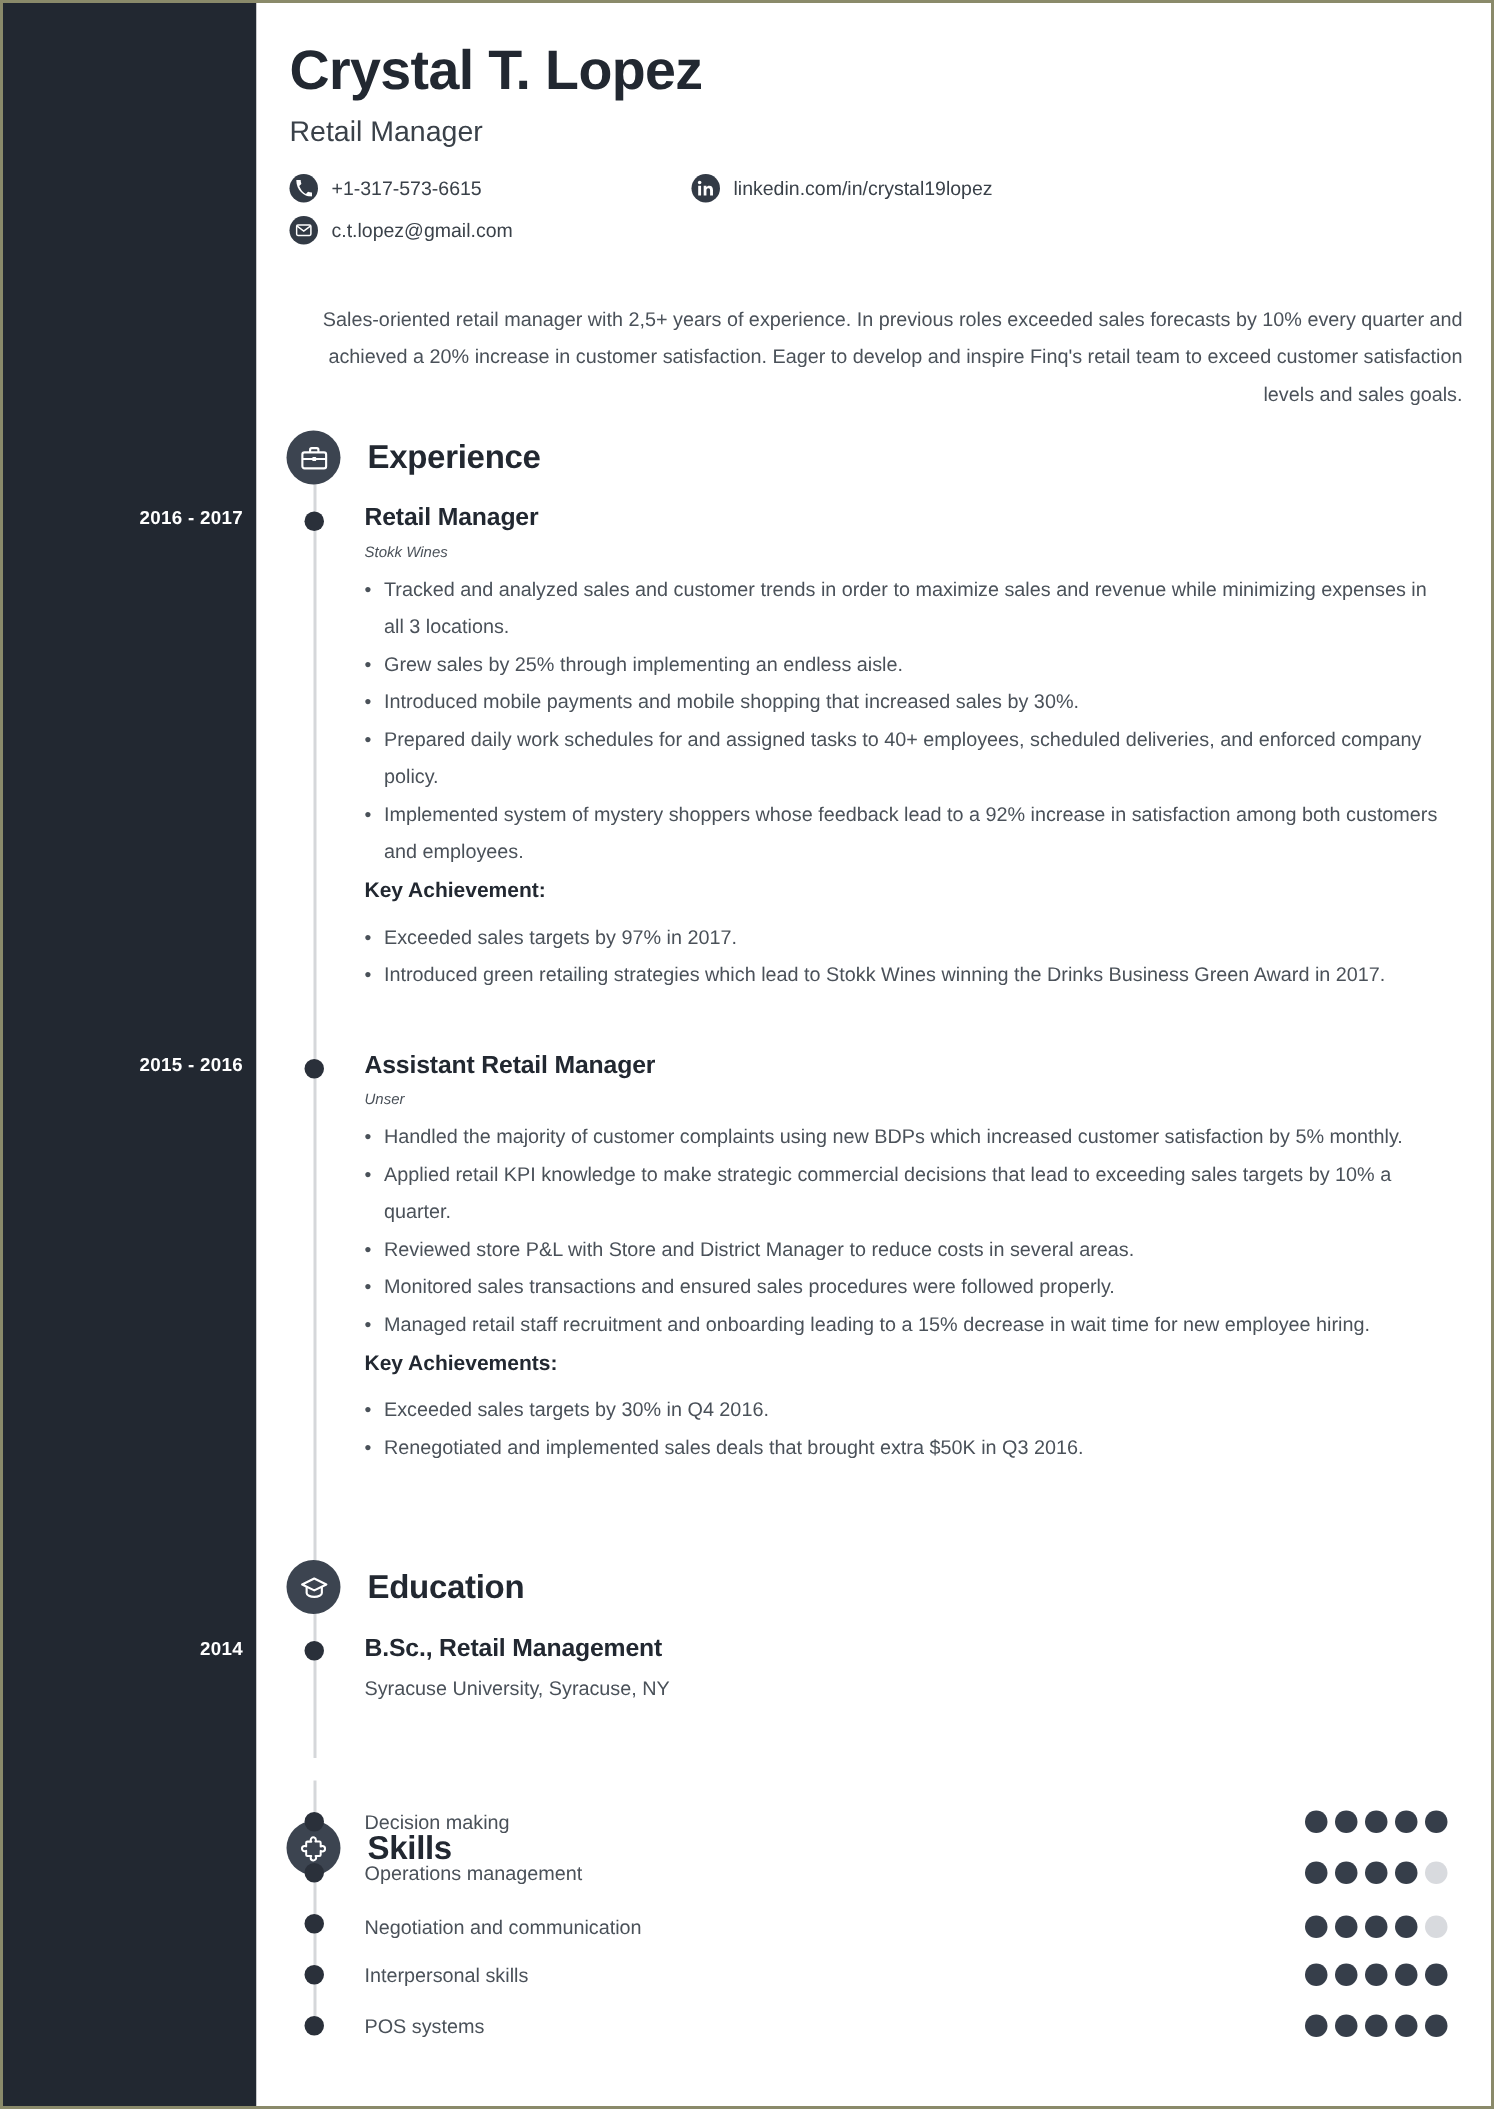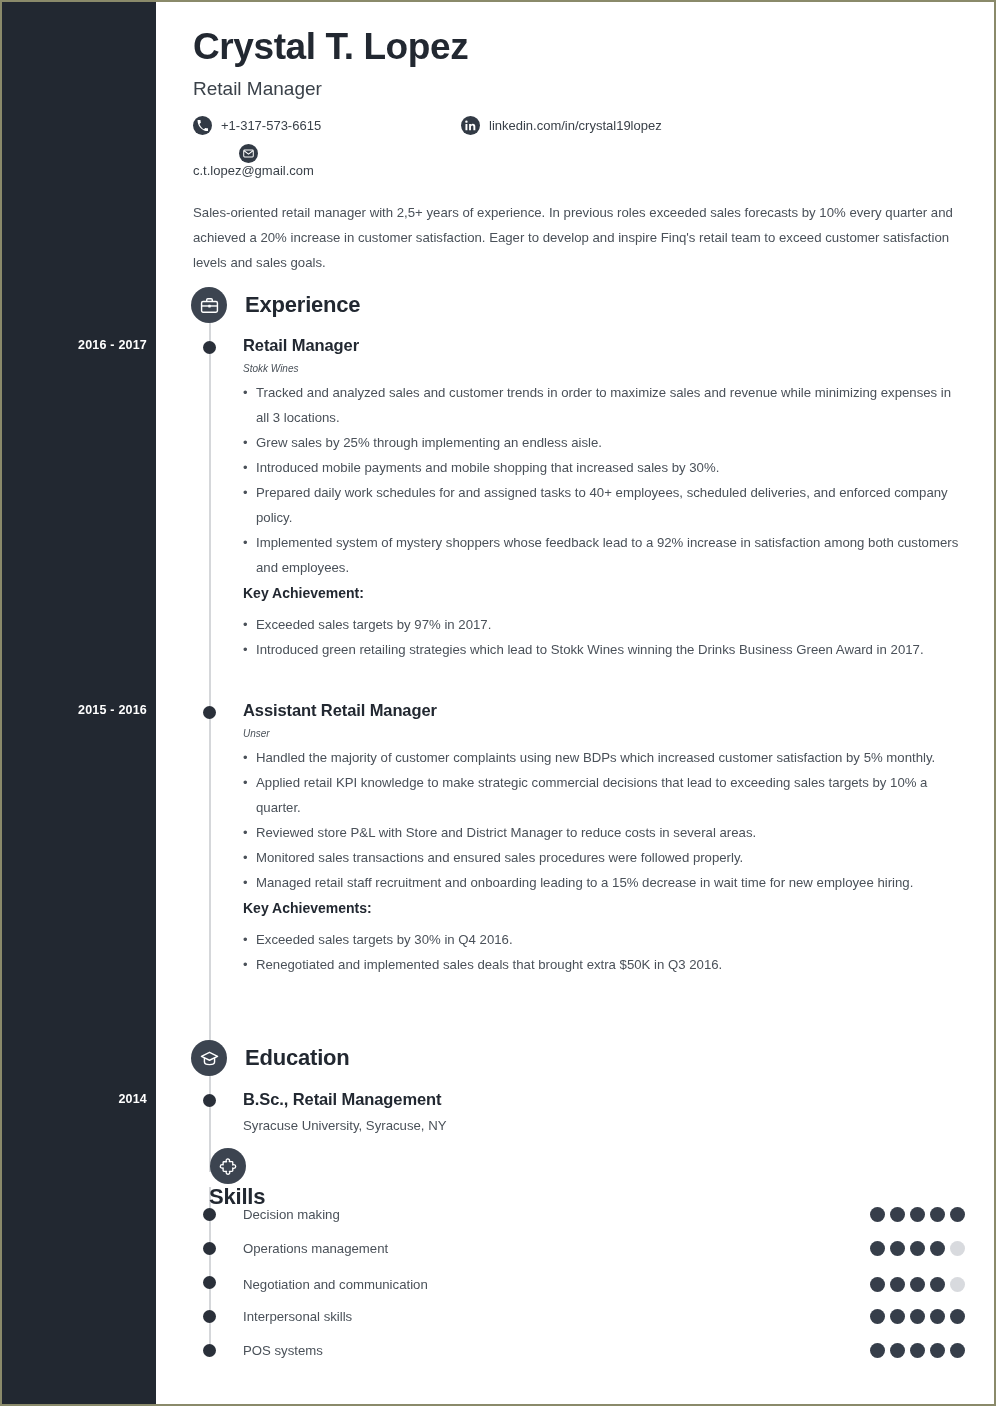--- a/index.html
+++ b/index.html
@@ -12,21 +12,21 @@
     position: relative;
     width: 996px; height: 1406px;
     background: #ffffff;
     border: 2px solid #8a8a6a;
     overflow: hidden;
   }
   
   #sidebar {
     position: absolute;
     left: 0; top: 0;
-    width: 154px; height: 1402px;
+    width: 169px; height: 1402px;
     background: #222831;
   }
   
   .date-label {
     position: absolute;
     right: 9px;
     width: 150px;
     text-align: right;
     color: #ffffff;
     font-size: 12.5px;
@@ -80,30 +80,30 @@
     width: 19px; height: 19px;
     border-radius: 50%;
     background: #323a45;
     margin-right: 9px;
     flex: 0 0 auto;
     display: flex; align-items: center; justify-content: center;
   }
   .contact-item .ic svg { display: block; }
   #ci-phone    { left: 0;   top: 0; }
   #ci-linkedin { left: 268px; top: 0; }
-  #ci-email    { left: 0;   top: 28px; flex-direction: column; }
+  #ci-email    { left: 0;   top: 28px; }
   
   #summary {
     position: absolute;
     left: 22px; top: 198px;
     width: 782px;
     font-size: 13.2px;
     line-height: 25px;
     color: #4a5159;
-    text-align: left;
+    text-align: right;
   }
   
   .section-head {
     position: absolute;
     display: flex;
     align-items: center;
   }
   .section-head .badge {
     width: 36px; height: 36px;
     border-radius: 50%;
@@ -304,21 +304,21 @@
       </span>
       <span class="htext">Education</span>
     </div>
 
     <div class="entry" style="left:72px; top:1088px; width:722px;">
       <div class="dot" style="left:-40px; top:4px;"></div>
       <div class="etitle">B.Sc., Retail Management</div>
       <div class="edu-sub">Syracuse University, Syracuse, NY</div>
     </div>
 
-    <div class="section-head" style="left:20px; top:1146px;flex-direction:column;">
+    <div class="section-head" style="left:20px; top:1212px;">
       <span class="badge">
         <svg width="19" height="19" viewBox="0 0 24 24" fill="none" stroke="#ffffff" stroke-width="1.7" stroke-linejoin="round">
           <path d="M9.6 3.1a2.2 2.2 0 0 1 3.8 1.5c0 .5-.2.9-.4 1.3h3.4c.6 0 1 .5 1 1v3.3c.4-.3.9-.5 1.4-.5a2.3 2.3 0 0 1 0 4.6c-.5 0-1-.2-1.4-.5v3.3c0 .6-.4 1-1 1h-3.3c.3.4.5.9.5 1.4a2.3 2.3 0 0 1-4.6 0c0-.5.2-1 .5-1.4H6.2c-.6 0-1-.4-1-1v-3.4c-.4.3-.8.4-1.3.4a2.2 2.2 0 0 1 0-4.5c.5 0 .9.2 1.3.4V7c0-.6.4-1 1-1h3.3c-.3-.4-.5-.9-.5-1.4 0-.6.2-1.1.6-1.5z"></path>
         </svg>
       </span>
       <span class="htext">Skills</span>
     </div>
 
     <div class="skill-row" style="top:1236px;">
       <div class="dot" style="left:-40px; top:4px;"></div>

